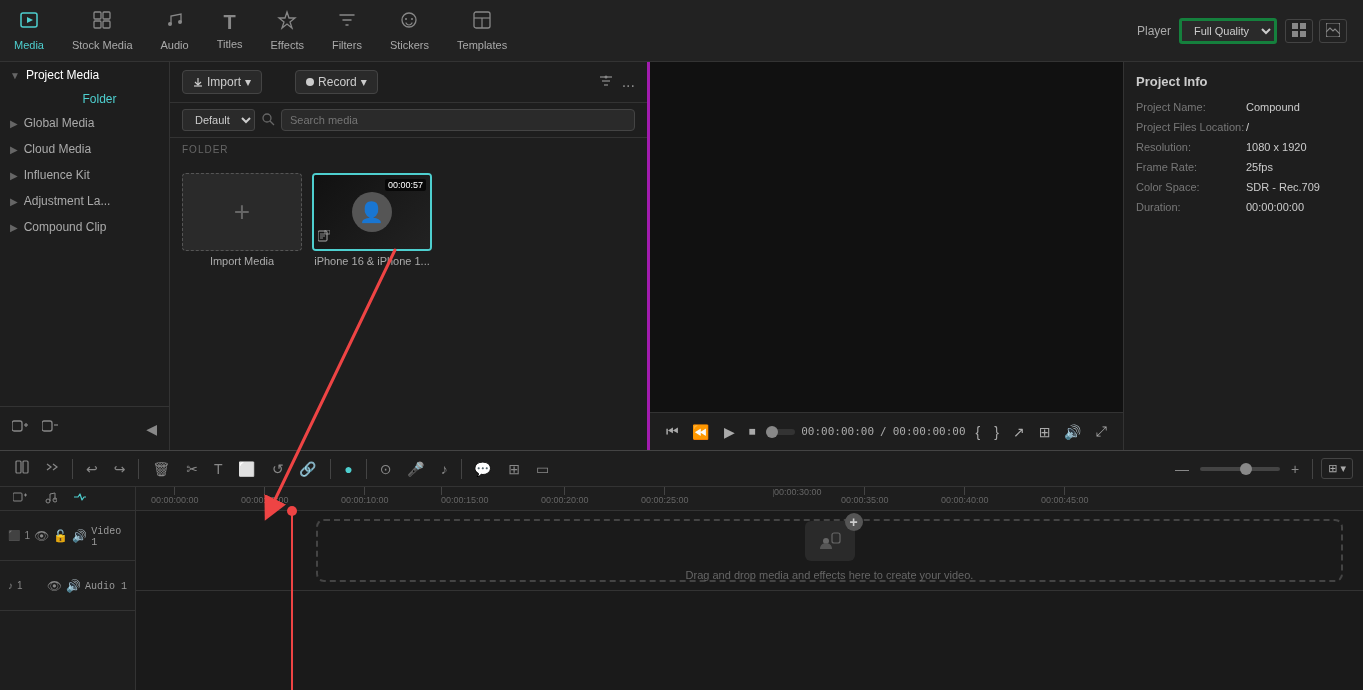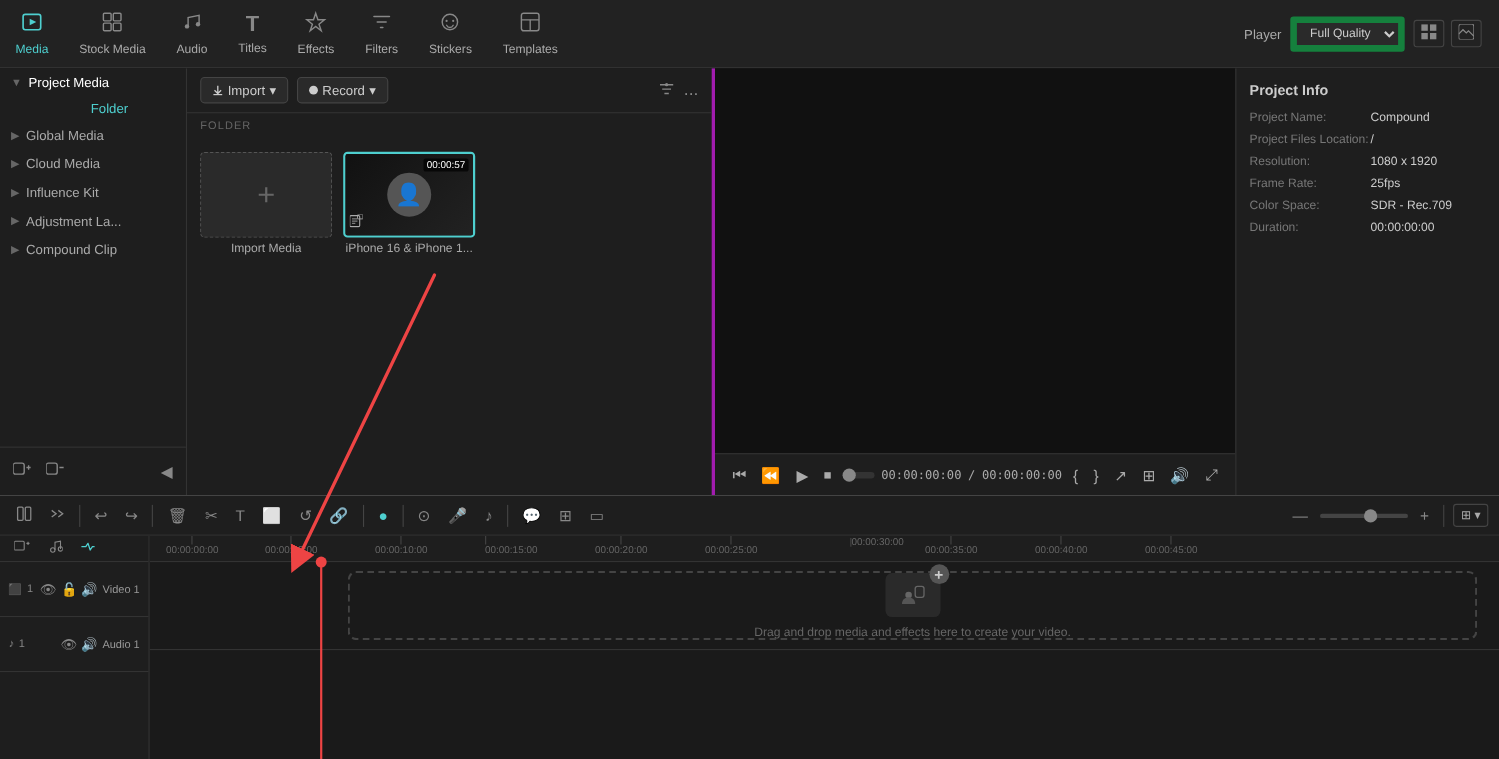--- a/index.html
+++ b/index.html
@@ -5,41 +5,41 @@
     * { box-sizing: border-box; margin: 0; padding: 0; }
     body { background: #1a1a1a; color: #ccc; font-family: 'Segoe UI', Arial, sans-serif; font-size: 12px; width: 1363px; height: 690px; overflow: hidden; display: flex; flex-direction: column; }
 
     
     .top-nav { display: flex; align-items: stretch; background: #222; border-bottom: 1px solid #333; height: 62px; flex-shrink: 0; }
     .nav-item { display: flex; flex-direction: column; align-items: center; justify-content: center; padding: 6px 14px; cursor: pointer; color: #aaa; font-size: 11px; gap: 4px; }
     .nav-item.active { color: #4ecfcf; }
     .nav-item .nav-icon { font-size: 18px; }
     .nav-spacer { flex: 1; }
     .player-controls { display: flex; align-items: center; gap: 8px; padding: 0 16px; color: #aaa; font-size: 12px; }
-    .quality-select { background: #2a2a2a; border: 6px solid #15803d; color: #ccc; padding: 3px 8px; font-size: 11px; border-radius: 3px; }
+    .quality-select { background: #2a2a2a; border: 3px solid #15803d; color: #ccc; padding: 3px 8px; font-size: 11px; border-radius: 3px; }
     .view-icons { display: flex; gap: 6px; align-items: center; }
     .view-btn { background: none; border: 1px solid #444; color: #aaa; padding: 3px 6px; cursor: pointer; border-radius: 3px; font-size: 11px; }
 
     
     .main-area { display: flex; flex: 1; overflow: hidden; }
 
     
     .left-sidebar { width: 170px; background: #1e1e1e; border-right: 1px solid #333; display: flex; flex-direction: column; flex-shrink: 0; }
     .sidebar-item { display: flex; align-items: center; gap: 6px; padding: 6px 10px; cursor: pointer; color: #aaa; border-radius: 4px; }
     .sidebar-item.active { color: #fff; }
     .sidebar-item .chevron { font-size: 10px; color: #666; }
     .sidebar-folder { color: #4ecfcf; font-size: 12px; text-align: center; padding: 4px; cursor: pointer; }
     .sidebar-bottom { display: flex; align-items: center; gap: 6px; padding: 8px; border-top: 1px solid #333; margin-top: auto; }
     .sidebar-bottom-btn { background: none; border: none; color: #888; cursor: pointer; font-size: 14px; padding: 4px; }
 
     
     .media-panel { width: 480px; background: #1e1e1e; border-right: 3px solid #a21caf; display: flex; flex-direction: column; flex-shrink: 0; }
     .media-toolbar { display: flex; align-items: center; gap: 8px; padding: 8px 12px; border-bottom: 1px solid #333; }
     .btn-import { background: #2a2a2a; border: 1px solid #444; color: #ccc; padding: 4px 10px; border-radius: 4px; cursor: pointer; display: flex; align-items: center; gap: 4px; font-size: 12px; }
-    .btn-record { background: #2a2a2a; border: 1px solid #444; color: #ccc; padding: 4px 10px; border-radius: 4px; cursor: pointer; display: flex; align-items: center; gap: 4px; font-size: 12px; }
+    .btn-record { background: #2a2a2a; border: 1px solid #444; color: #ccc; padding: 4px 10px; border-radius: 4px; cursor: pointer; display: flex; align-items: center; gap: 4px; font-size: 12px; margin-left: 25px; }
     .record-dot { width: 8px; height: 8px; border-radius: 50%; background: #ccc; display: inline-block; }
     .media-filter-btn { background: none; border: none; color: #888; cursor: pointer; font-size: 14px; margin-left: auto; }
     .media-more-btn { background: none; border: none; color: #888; cursor: pointer; font-size: 16px; }
     .media-search-bar { display: flex; align-items: center; gap: 6px; padding: 6px 12px; border-bottom: 1px solid #333; }
     .default-select { background: #2a2a2a; border: 1px solid #444; color: #ccc; padding: 3px 8px; font-size: 11px; border-radius: 3px; }
     .search-input { flex: 1; background: #2a2a2a; border: 1px solid #444; color: #ccc; padding: 4px 8px; border-radius: 4px; font-size: 11px; outline: none; }
     .folder-label { padding: 6px 12px; font-size: 10px; color: #666; letter-spacing: 1px; text-transform: uppercase; }
     .media-grid { display: flex; flex-wrap: wrap; gap: 10px; padding: 12px; flex: 1; }
     .media-item { display: flex; flex-direction: column; align-items: center; gap: 4px; cursor: pointer; width: 120px; }
     .media-thumb { width: 120px; height: 78px; background: #2a2a2a; border-radius: 4px; display: flex; align-items: center; justify-content: center; border: 1px solid #444; position: relative; overflow: hidden; }
@@ -77,21 +77,21 @@
     .tl-zoom { display: flex; align-items: center; gap: 6px; }
     .zoom-bar { width: 80px; height: 4px; background: #444; border-radius: 2px; position: relative; }
     .zoom-handle { width: 12px; height: 12px; border-radius: 50%; background: #888; position: absolute; top: -4px; left: 50%; cursor: pointer; }
     .tl-grid-btn { background: none; border: 1px solid #444; color: #aaa; padding: 3px 6px; border-radius: 3px; cursor: pointer; font-size: 11px; }
 
     .timeline-body { display: flex; flex: 1; overflow: hidden; }
     .timeline-tracks-left { width: 136px; background: #1e1e1e; border-right: 1px solid #333; display: flex; flex-direction: column; }
     .track-header { display: flex; align-items: center; gap: 4px; padding: 0 8px; height: 50px; border-bottom: 1px solid #333; }
     .track-controls { display: flex; gap: 4px; margin-left: auto; }
     .track-ctrl-btn { background: none; border: none; color: #888; cursor: pointer; font-size: 12px; }
-    .track-label { color: #aaa; font-size: 11px; }
+    .track-label { color: #aaa; font-size: 11px; font-family: Liberation Mono, monospace; }
     .timeline-tracks-right { flex: 1; overflow-x: auto; overflow-y: hidden; display: flex; flex-direction: column; position: relative; }
     .timeline-ruler { height: 24px; background: #1e1e1e; border-bottom: 1px solid #333; display: flex; align-items: center; position: relative; overflow: hidden; }
     .video-track-row { height: 80px; border-bottom: 1px solid #333; position: relative; display: flex; align-items: center; }
     .audio-track-row { height: 50px; position: relative; }
 
     .playhead { position: absolute; top: 0; left: 155px; width: 2px; height: 100%; background: #e44; z-index: 10; }
     .playhead-circle { width: 10px; height: 10px; border-radius: 50%; background: #e44; position: absolute; top: -5px; left: -4px; }
   </style>
 </head>
 <body>
@@ -261,20 +261,32 @@
       </button>
       <button class="media-filter-btn">
         <svg width="16" height="16" viewBox="0 0 16 16">
             <line x1="2" y1="4" x2="14" y2="4" stroke="#888" stroke-width="1.3"></line>
             <line x1="4" y1="8" x2="12" y2="8" stroke="#888" stroke-width="1.3"></line>
             <line x1="6" y1="12" x2="10" y2="12" stroke="#888" stroke-width="1.3"></line>
             <circle cx="8" cy="4" r="1.5" fill="#888"></circle>
           </svg>
       </button>
       <button class="media-more-btn">...</button>
+    </div>
+    <div class="media-search-bar">
+      <select class="default-select">
+        <option>Default</option>
+      </select>
+      <span style="color:#666;">
+        <svg width="14" height="14" viewBox="0 0 14 14">
+            <circle cx="6" cy="6" r="4" fill="none" stroke="#666" stroke-width="1.3"></circle>
+            <line x1="9" y1="9" x2="13" y2="13" stroke="#666" stroke-width="1.3"></line>
+          </svg>
+      </span>
+      <input class="search-input" type="text" placeholder="Search media" style="">
     </div>
     <div class="folder-label">FOLDER</div>
     <div class="media-grid">
 
       <div class="media-item">
         <div class="media-thumb import-thumb">
           <span class="import-plus">+</span>
         </div>
         <span class="media-label">Import Media</span>
       </div>

